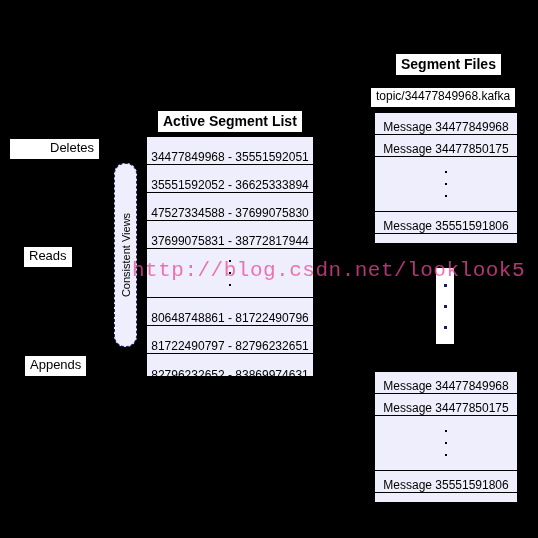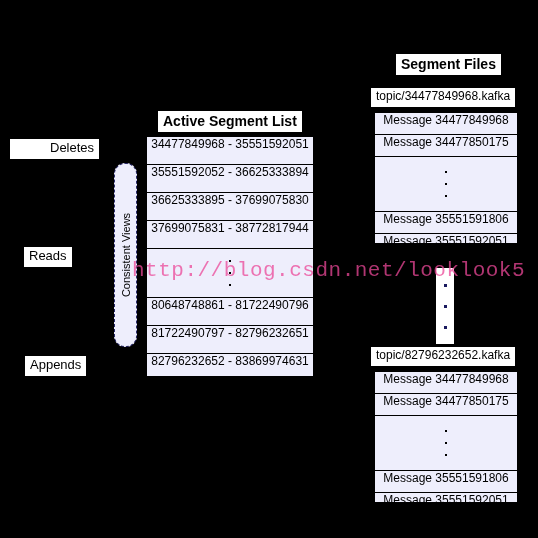--- a/index.html
+++ b/index.html
@@ -40,21 +40,21 @@
   }
   .trow {
     border-bottom: 1px solid #000000;
     box-sizing: border-box;
     font-size: 12px;
     color: #000000;
     text-align: center;
     white-space: nowrap;
     overflow: hidden;
     display: flex;
-    align-items: flex-start;
+    align-items: flex-end;
     justify-content: center;
   }
   .trow:last-child {
     border-bottom: none;
   }
   .trow.ellipsis {
     flex-direction: column;
     justify-content: center;
     align-items: center;
     line-height: 1;
@@ -179,21 +179,21 @@
   </div>
 
   <div class="tablebox" id="active-segment-box">
       <div class="trow">
         <span>34477849968 - 35551592051</span>
       </div>
       <div class="trow">
         <span>35551592052 - 36625333894</span>
       </div>
       <div class="trow">
-        <span>36625333895 - 37699075830</span>
+        <span>47527334588 - 37699075830</span>
       </div>
       <div class="trow">
         <span>37699075831 - 38772817944</span>
       </div>
       <div class="trow ellipsis">
         <span class="dot"></span>
         <span class="dot"></span>
         <span class="dot"></span>
       </div>
       <div class="trow">
@@ -227,21 +227,20 @@
         <span>Message 35551592051</span>
       </div>
     </div>
 
   <div id="segfile-gap-ellipsis">
     <span class="dot"></span>
     <span class="dot"></span>
     <span class="dot"></span>
   </div>
 
-  <div class="caption" id="label-topic-2">topic/82796232652.kafka</div>
   <div class="tablebox segfile-box" id="segfile-box-2">
       <div class="trow">
         <span>Message 34477849968</span>
       </div>
       <div class="trow">
         <span>Message 34477850175</span>
       </div>
       <div class="trow ellipsis">
         <span class="dot"></span>
         <span class="dot"></span>

